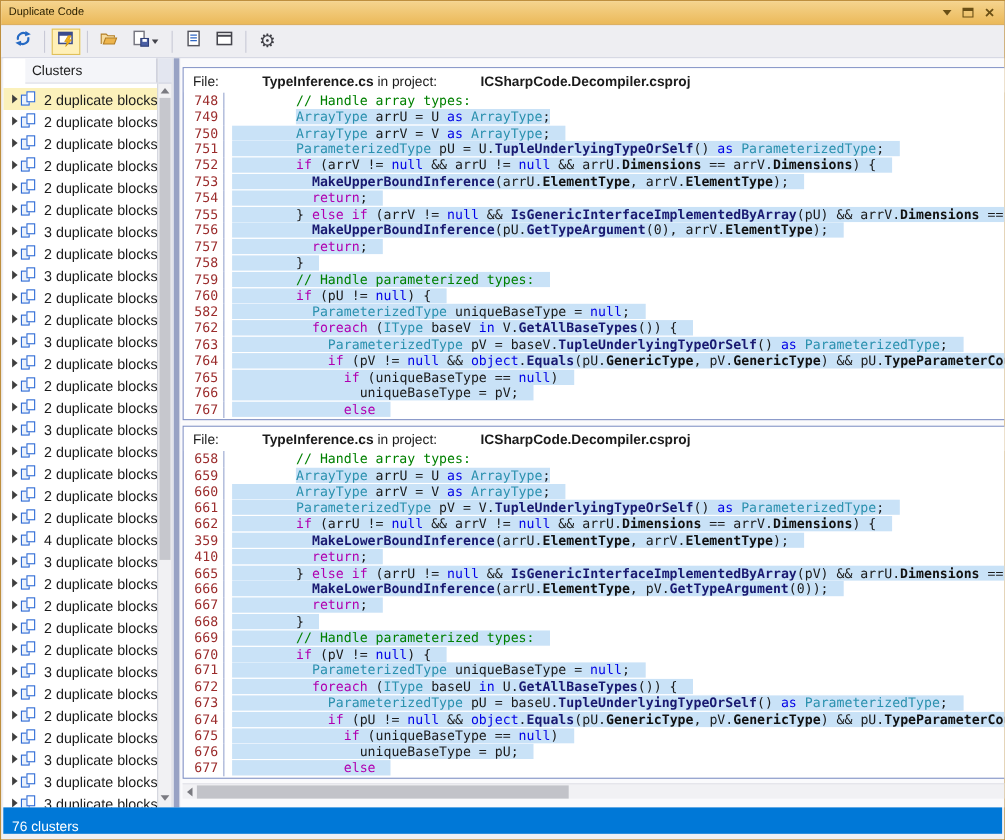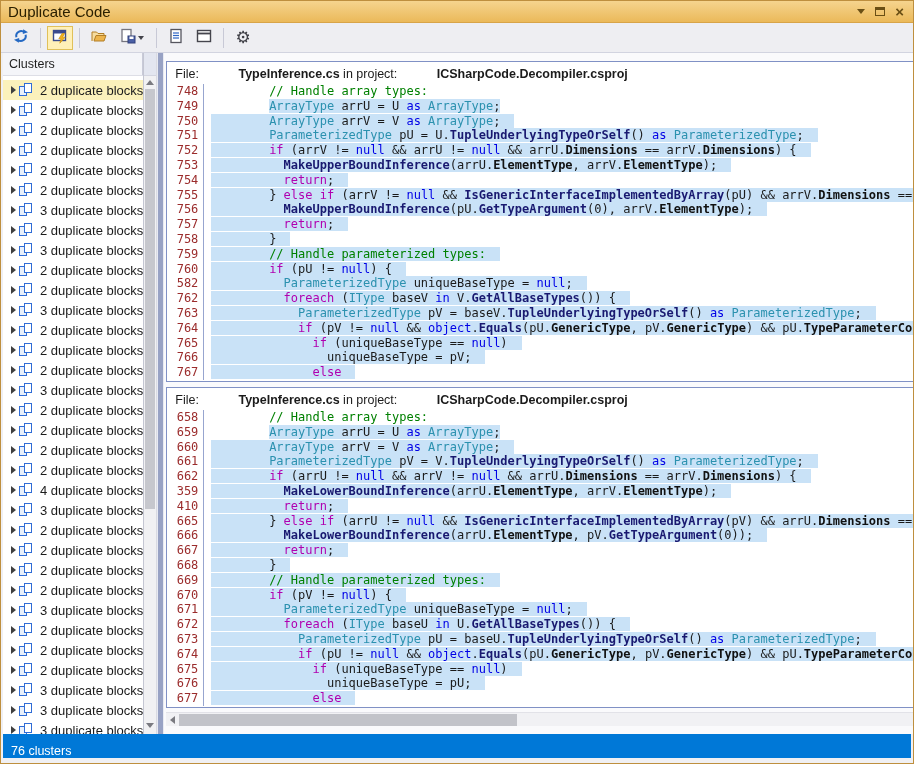--- a/index.html
+++ b/index.html
@@ -3,42 +3,42 @@
 <meta charset="utf-8">
 <style>
   html,body{margin:0;padding:0;background:#D8D8DC;font-family:"Liberation Sans",sans-serif;}
   *{box-sizing:border-box;}
   .window{position:relative;width:914px;height:764px;background:#F0F0F3;border:1px solid #BE8F3E;overflow:hidden;}
 
   
   .titlebar{position:absolute;left:0;top:0;right:0;height:22px;
     background:linear-gradient(#F5D48E,#EBB95A);display:flex;align-items:center;
     border-bottom:1px solid #D8A449;}
-  .title{font-size:15px;color:#2B2000;padding-left:7px;flex:1;}
+  .title{font-size:10px;color:#2B2000;padding-left:7px;flex:1;}
   .tb-icons{display:flex;align-items:center;gap:10px;padding-right:9px;}
   .chev{width:0;height:0;border-left:4px solid transparent;border-right:4px solid transparent;border-top:5px solid #6A4F15;}
   .maxi{width:10px;height:9px;border:1px solid #6A4F15;border-top:3px solid #6A4F15;background:transparent;}
   .closeg{font-size:15px;line-height:12px;color:#6A4F15;font-weight:bold;}
 
   
   .toolbar{position:absolute;left:0;top:22px;right:0;height:30px;background:#EEEEF2;
     border-bottom:1px solid #D2D4E0;display:flex;align-items:center;padding-left:6px;}
   .tbtn{width:26px;height:24px;display:flex;align-items:center;justify-content:center;border:1px solid transparent;margin:0 1px;}
   .tbtn.active{background:#FFF0B8;border:1px solid #E0C05A;}
   .tbtn.wide{width:36px;gap:2px;}
   .tsep{width:1px;height:20px;background:#C8C9D6;margin:0 5px;}
   .ddarrow{width:0;height:0;border-left:3.5px solid transparent;border-right:3.5px solid transparent;border-top:4px solid #43434B;}
   .gear{font-size:17px;color:#3F3F46;line-height:16px;}
 
   
   .content{position:absolute;left:2px;right:2px;top:52px;bottom:29px;display:flex;}
 
   
   .sidebar{width:174px;background:#FFFFFF;display:flex;flex-direction:column;border-right:1px solid #C4C6D2;}
-  .side-head{height:23px;background:#F4F5F9;border-bottom:1px solid #DDDEE6;display:flex;flex:none;}
+  .side-head{height:23px;background:#F4F5F9;border-bottom:1px solid #DDDEE6;display:flex;flex:none;margin-left:20px;}
   .side-head .lbl{flex:1;font-size:12.5px;color:#1E1E1E;line-height:22px;padding-left:6px;}
   .side-head .hdiv{width:1px;background:#C8CAD8;}
   .clist{flex:1;overflow:hidden;padding-top:4px;text-align:right;}
   .citem{height:20px;display:flex;align-items:center;padding-left:4px;cursor:default;}
   .citem.sel{background:#FBF1BB;}
   .exp{width:12px;flex:none;display:flex;align-items:center;justify-content:center;}
   .exp::after{content:"";width:0;height:0;border-top:4px solid transparent;border-bottom:4px solid transparent;border-left:5px solid #3F3F3F;}
   .dupico{position:relative;width:16px;height:14px;flex:none;margin-right:5px;}
   .dupico .bk{position:absolute;left:0;top:3px;width:8px;height:10px;border:1px solid #2F6CD6;background:#EAF1FB;}
   .dupico .fr{position:absolute;left:5px;top:0;width:8px;height:10px;border:1px solid #2F6CD6;background:#FFFFFF;}

